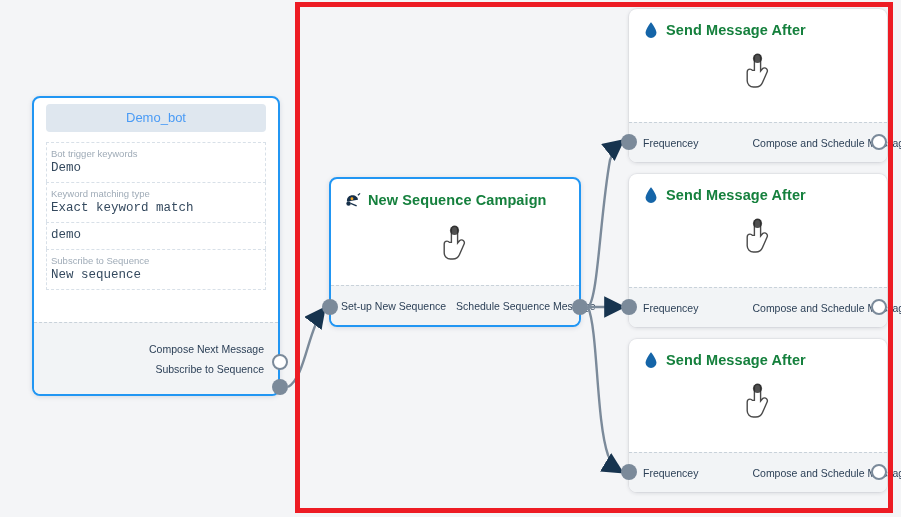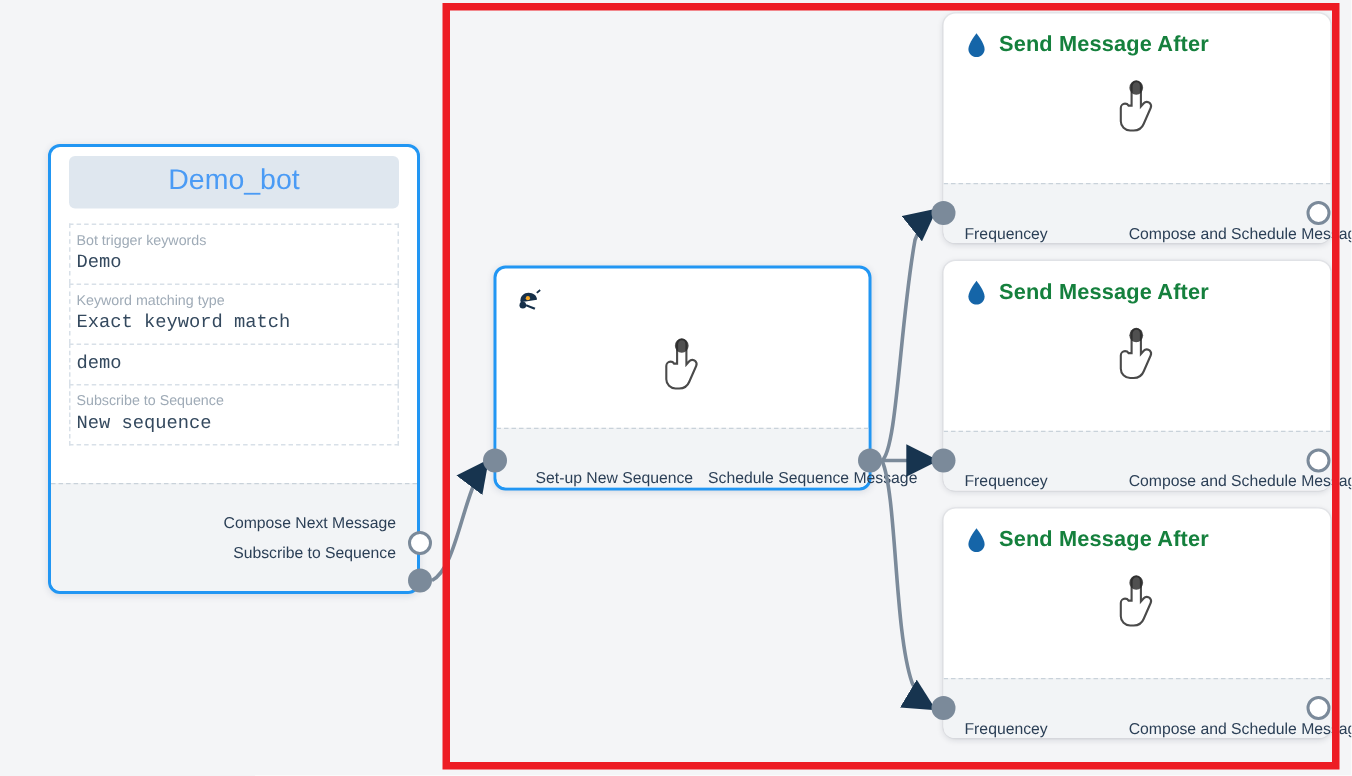--- a/index.html
+++ b/index.html
@@ -86,37 +86,37 @@
   .node-foot {
     position: absolute;
     left: 0;
     right: 0;
     bottom: 0;
     height: 40px;
     background: #f2f4f6;
     border-top: 1px dashed #c9d2da;
     border-radius: 0 0 7px 7px;
     display: flex;
-    align-items: flex-end;
+    align-items: center;
     box-sizing: border-box;
   }
   .foot-label {
     font-size: 10.5px;
     color: #2b3f56;
     white-space: nowrap;
   }
 
   
   .chip {
     margin: 6px 12px 10px 12px;
     background: #dfe7ef;
     border-radius: 4px;
     text-align: center;
     color: #4a9bf5;
-    font-size: 19px;
+    font-size: 13px;
     padding: 6px 0 7px 0;
   }
   .field-list {
     margin: 0 12px;
   }
   .field {
     border: 1px dashed #d8e0e8;
     border-bottom: none;
     padding: 4px 4px 5px 4px;
     box-sizing: border-box;
@@ -233,37 +233,38 @@
 
   <div class="node selected" style="left:329px; top:177px; width:252px; height:150px;">
     <div class="node-head">
       <svg class="node-icon" viewBox="0 0 18 18">
         <path d="M2.2 9.2 C2.2 6.0 5.0 3.6 8.2 3.6 C12.0 3.6 14.6 6.0 14.6 8.8 L2.4 10.6 Z" fill="#16304a"></path>
         <path d="M14.0 3.2 L16.6 1.0 L17.4 2.0 L15.0 4.2 Z" fill="#16304a"></path>
         <circle cx="4.0" cy="12.9" r="2.5" fill="#16304a"></circle>
         <path d="M6.6 12.2 L13.4 14.8 L12.7 16.3 L6.2 13.6 Z" fill="#16304a"></path>
         <circle cx="7.8" cy="7.6" r="1.6" fill="#f6a623"></circle>
       </svg>
+      <span class="node-title">New Sequence Campaign</span>
     </div>
 
     <div class="node-body body-center" style="min-height:64px;">
       <svg class="hand-cursor" viewBox="0 0 34 40">
         <path d="M13.4 4.5 C13.4 2.6 14.8 1.2 16.5 1.2 C18.2 1.2 19.6 2.6 19.6 4.5
                  L19.6 18.0 L21.5 15.8 C22.6 14.6 24.4 14.6 25.5 15.7
                  C26.4 16.6 26.6 17.9 26.1 19.0 L21.5 29.5
                  C20.4 32.2 17.8 34.0 14.8 34.0 L12.4 34.0
                  C9.0 34.0 6.2 31.2 6.2 27.8 L6.2 19.0
                  C6.2 17.4 7.5 16.1 9.0 16.1 C10.0 16.1 10.9 16.6 11.4 17.4
                  L13.4 17.4 Z" fill="#ffffff" stroke="#4a4a4a" stroke-width="1.4"></path>
         <ellipse cx="16.5" cy="5.5" rx="4.6" ry="4.6" fill="#2a2a2a" opacity="0.82"></ellipse>
       </svg>
     </div>
 
     <div class="node-foot">
-      <span class="foot-label" style="margin-left:26px;">Set-up New Sequence</span>
+      <span class="foot-label" style="margin-left:10px;">Set-up New Sequence</span>
       <span class="foot-label" style="margin-left:10px;">Schedule Sequence Message</span>
     </div>
   </div>
   <div class="port filled" style="left:322px; top:299px;"></div>
   <div class="port filled" style="left:572px; top:299px;"></div>
 
   <div class="node plain" style="left:629px; top:9px; width:258px; height:153px;">
     <div class="node-head">
       <svg class="node-icon" viewBox="0 0 14 18">
         <path d="M7 1.2 C7 1.2 1.6 8.0 1.6 11.6 C1.6 14.7 4.0 17.0 7 17.0

